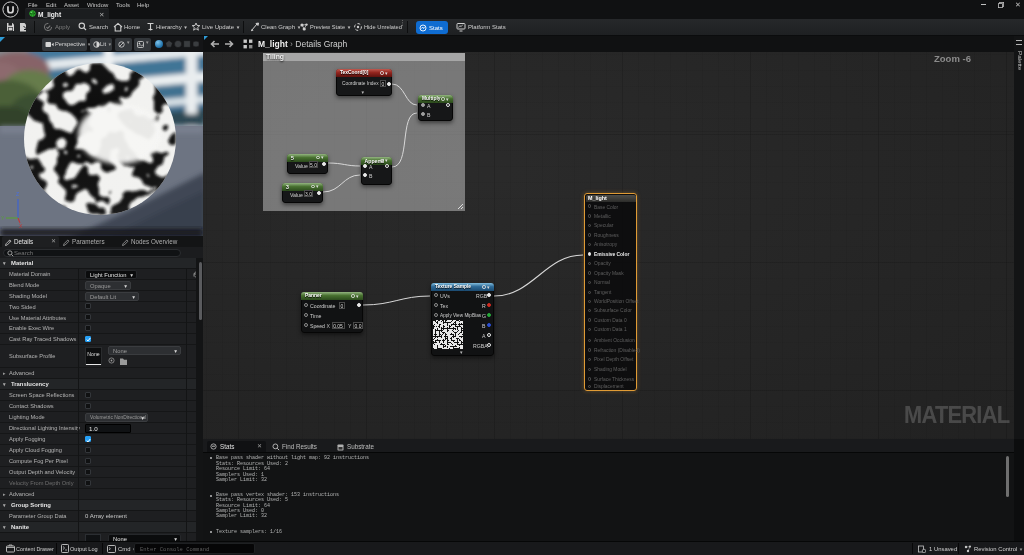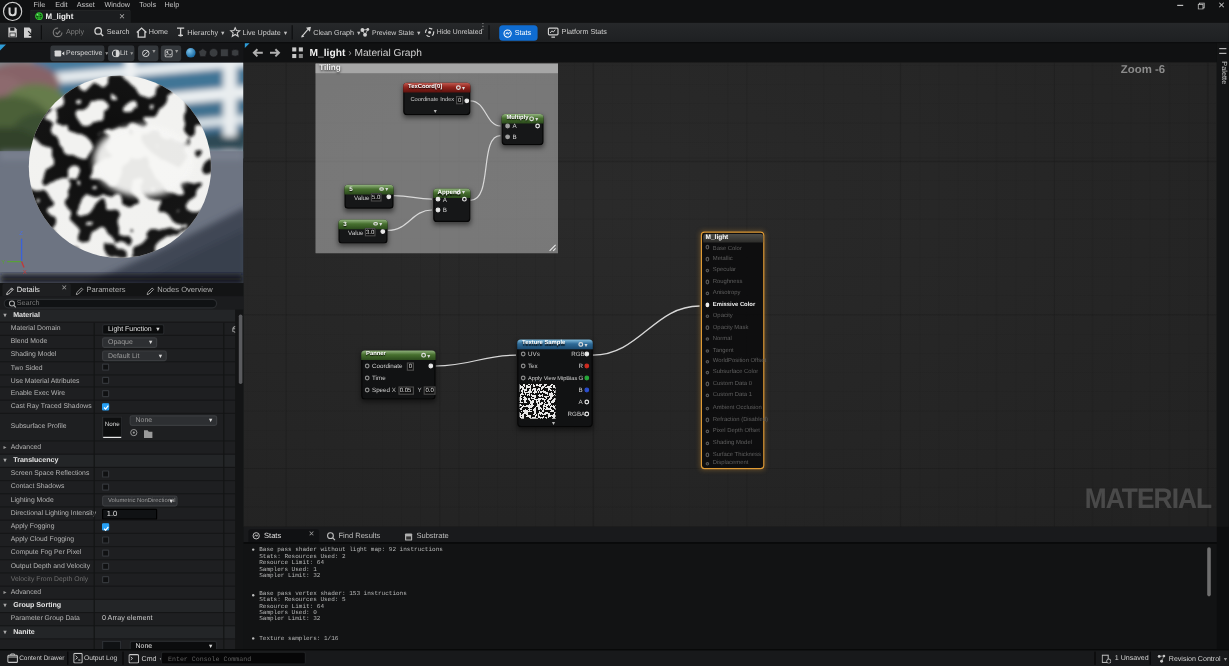--- a/index.html
+++ b/index.html
@@ -398,21 +398,21 @@
       </svg>
 <svg class="abs" style="left:224px;top:40px" width="11" height="8" viewBox="0 0 11 8">
         <path d="M1 4 H8.5 M5.5 1 L8.5 4 L5.5 7" stroke="#b0b0b0" stroke-width="1.6" fill="none"></path>
       </svg>
 <svg class="abs" style="left:243px;top:39px" width="10" height="10" viewBox="0 0 10 10">
         <rect x="0.5" y="0.5" width="3.4" height="3.4" fill="#c8c8c8"></rect>
         <rect x="6" y="0.5" width="3.4" height="3.4" fill="#c8c8c8"></rect>
         <rect x="0.5" y="6" width="3.4" height="3.4" fill="#c8c8c8"></rect>
         <rect x="6" y="6" width="3.4" height="3.4" fill="#8a8a8a"></rect>
       </svg>
-<div class="abs" style="left:258px;top:37px;font-size:8.5px;color:#efefef;font-weight:bold;line-height:14px">M_light <span style="color:#9a9a9a;font-weight:normal">›</span> <span style="color:#d0d0d0;font-weight:normal">Material Graph</span></div>
+<div class="abs" style="left:258px;top:37px;font-size:8.5px;color:#efefef;font-weight:bold;line-height:14px">M_light <span style="color:#9a9a9a;font-weight:normal">›</span> <span style="color:#d0d0d0;font-weight:normal">Details Graph</span></div>
 </div>
 <div id="gcanvas" class="abs" style="left:203px;top:52px;width:811px;height:387px;background:#262626;overflow:hidden">
 <div class="abs" style="left:0;top:0;width:811px;height:387px;
 background:
 repeating-linear-gradient(90deg, rgba(0,0,0,0.10) 0 1px, transparent 1px 128px),
 repeating-linear-gradient(0deg, rgba(0,0,0,0.10) 0 1px, transparent 1px 128px),
 repeating-linear-gradient(90deg, rgba(0,0,0,0.045) 0 1px, transparent 1px 16px),
 repeating-linear-gradient(0deg, rgba(0,0,0,0.045) 0 1px, transparent 1px 16px);
 background-position: 35px 0, 0 80px, 3px 0, 0 0;"></div>
 <div class="abs" style="left:0;top:0;width:811px;height:387px;background:radial-gradient(ellipse 120% 120% at 35% 30%, rgba(255,255,255,0.02), rgba(0,0,0,0.10) 75%, rgba(0,0,0,0.16))"></div>

